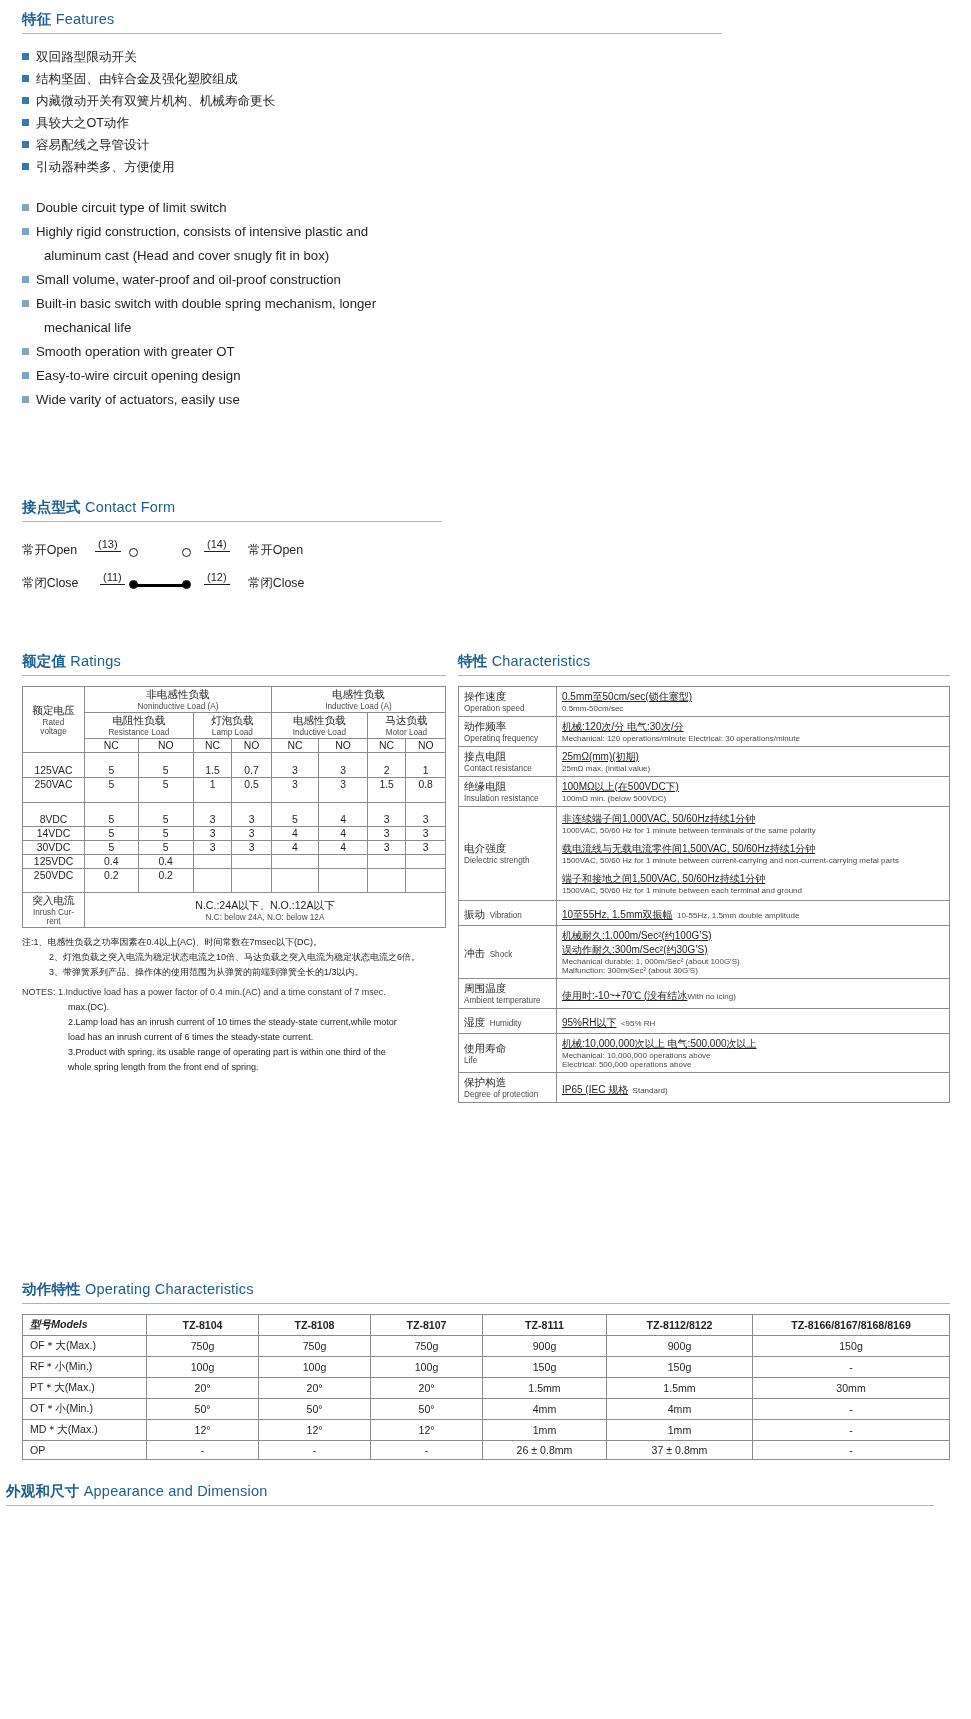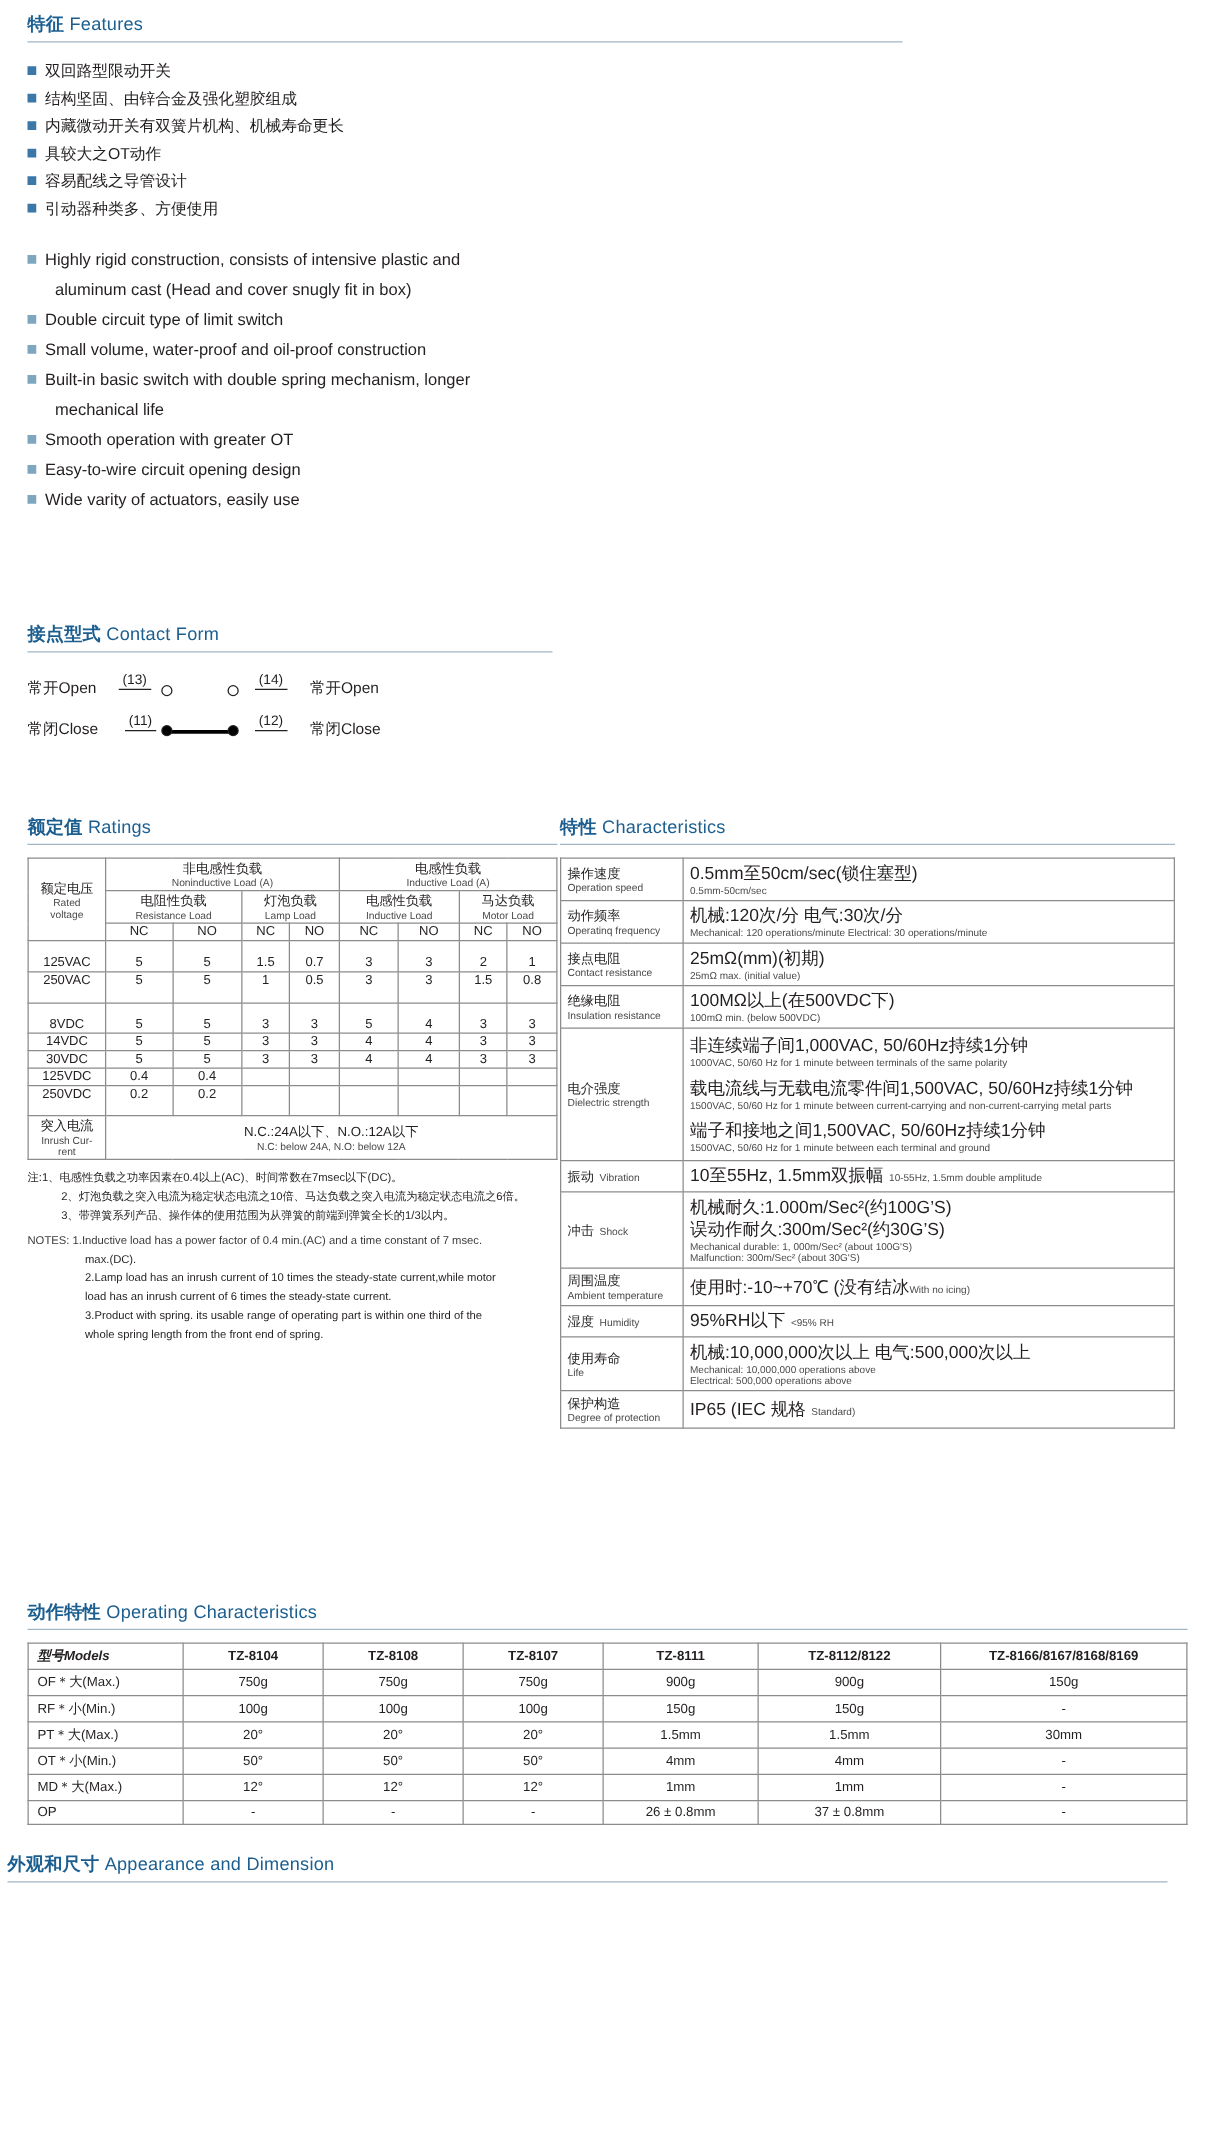--- a/index.html
+++ b/index.html
@@ -60,27 +60,27 @@
   table.grid td, table.grid th { border:1px solid #8c8c8c; text-align:center; font-weight:normal; padding:1px 2px; }
   .zh { font-size:10.6px; }
   .en-sm { font-size:8.2px; color:#4a4a4a; }
   .ratings-note { font-size:9px; line-height:14px; margin-top:7px; color:#231f20; }
   .ratings-note .en { color:#3a3a3a; }
   .ratings-note p { margin:0 0 1px 0; }
   .indent1 { padding-left: 13px; text-indent:-13px; }
   .indent2 { padding-left: 40px; text-indent:-13px; }
 
   
-  #chars { position:absolute; left:448px; top:652px; width:492px; }
+  #chars { position:absolute; left:458px; top:652px; width:492px; }
   table.chars { border-collapse:collapse; width:100%; }
   table.chars td { border:1px solid #8c8c8c; vertical-align:middle; padding:3px 5px; }
   table.chars td.lbl { width:98px; }
   .c-zh { font-size:10.6px; }
   .c-en { font-size:8.2px; color:#4a4a4a; }
-  .c-val-zh { font-size:14px; }
+  .c-val-zh { font-size:10px;text-decoration:underline; }
   .c-val-en { font-size:8px; color:#4a4a4a; }
   .c-inline-en { font-size:8px; color:#4a4a4a; }
   .sub-row { padding:2px 0; }
   .sub-row + .sub-row { margin-top:3px; }
 
   
   #opchar { position:absolute; left:22px; top:1280px; width:928px; }
   table.op { border-collapse:collapse; width:100%; font-size:10.6px; margin-top:10px; }
   table.op td { border:1px solid #8c8c8c; text-align:center; padding:3px 2px; height:19px; }
   table.op td.first { text-align:left; padding-left:7px; }
@@ -104,22 +104,22 @@
     <ul class="feat-list zh-list">
       <li><span class="bullet"></span><span>双回路型限动开关</span></li>
       <li><span class="bullet"></span><span>结构坚固、由锌合金及强化塑胶组成</span></li>
       <li><span class="bullet"></span><span>内藏微动开关有双簧片机构、机械寿命更长</span></li>
       <li><span class="bullet"></span><span>具较大之OT动作</span></li>
       <li><span class="bullet"></span><span>容易配线之导管设计</span></li>
       <li><span class="bullet"></span><span>引动器种类多、方便使用</span></li>
     </ul>
 
     <ul class="feat-list en" style="margin-top:18px;">
+      <li><span class="bullet"></span><span>Double circuit type of limit switch</span></li>
       <li><span class="bullet"></span><span>Highly rigid construction, consists of intensive plastic and</span><span class="cont">aluminum cast (Head and cover snugly fit in box)</span></li>
-      <li><span class="bullet"></span><span>Double circuit type of limit switch</span></li>
       <li><span class="bullet"></span><span>Small volume, water-proof and oil-proof construction</span></li>
       <li><span class="bullet"></span><span>Built-in basic switch with double spring mechanism, longer</span><span class="cont">mechanical life</span></li>
       <li><span class="bullet"></span><span>Smooth operation with greater OT</span></li>
       <li><span class="bullet"></span><span>Easy-to-wire circuit opening design</span></li>
       <li><span class="bullet"></span><span>Wide varity of actuators, easily use</span></li>
     </ul>
   </section>
 
   <section id="contact">
     <div class="sec-head">

